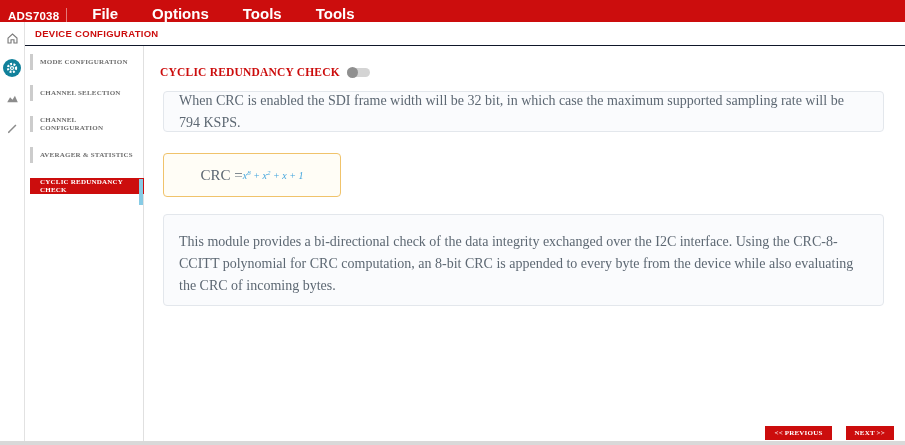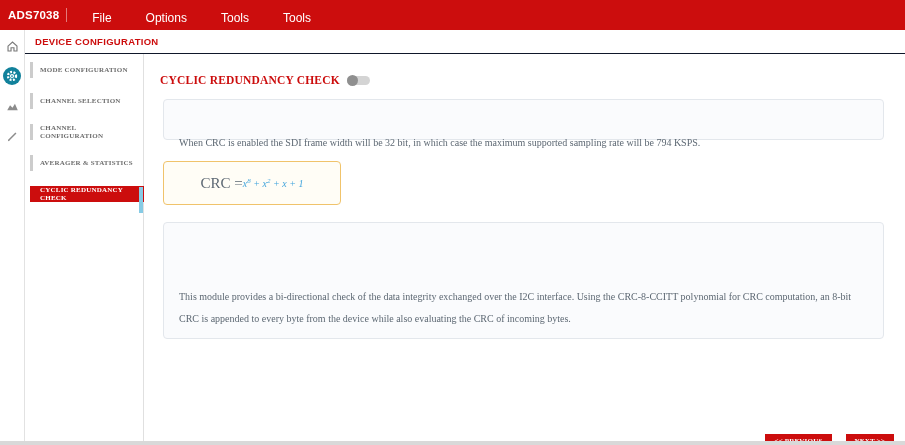--- a/index.html
+++ b/index.html
@@ -1,24 +1,24 @@
 <!DOCTYPE html>
 <html><head>
 <meta charset="utf-8">
 <style>
   * { margin:0; padding:0; box-sizing:border-box; }
   html,body { width:905px; height:445px; overflow:hidden; background:#fff;
     font-family:"Liberation Sans","DejaVu Sans",sans-serif; }
   .window { position:relative; width:905px; height:445px; background:#fff; }
 
   
-  .topbar { height:30px; background:#cc0d0d; display:flex; align-items:center; color:#fff; }
+  .topbar { height:22px; background:#cc0d0d; display:flex; align-items:flex-end; color:#fff; }
   .brand { font-size:11.5px; font-weight:bold; padding:0 7px 0 8px; letter-spacing:.2px; }
   .brand-divider { width:1px; height:14px; background:rgba(255,255,255,.45); margin-right:8px; }
-  .menu-item { font-size:12px; font-weight:normal; padding:0 17px; cursor:default;margin-top:6px; }
+  .menu-item { font-size:15px; font-weight:bold; padding:0 17px; cursor:default;margin-top:6px; }
 
   
   .body-row { display:flex; height:423px; }
 
   
   .rail { width:25px; border-right:1px solid #e2e2e2; background:#fff; display:flex;
     flex-direction:column; align-items:center; padding-top:7px; }
   .rail-btn { width:18px; height:18px; display:flex; align-items:center; justify-content:center;
     margin-bottom:12px; }
   .rail-btn.active { background:#11819b; border-radius:50%; }
@@ -41,21 +41,21 @@
   
   .content { flex:1; position:relative; padding:20px 20px 0 8px; }
   .title-row { display:flex; align-items:center; margin-left:8px; }
   .content-title { color:#cc0d0d; font-size:11.5px; font-weight:bold; letter-spacing:.2px; }
   .toggle { position:relative; width:23px; height:11px; margin-left:7px; cursor:pointer; }
   .toggle .track { position:absolute; top:1px; left:0; width:23px; height:9px; border-radius:5px; background:#d4d4d4; }
   .toggle .knob { position:absolute; top:0; left:0; width:11px; height:11px; border-radius:50%; background:#8f8f8f; }
 
   .note-box { margin:13px 0 0 11px; width:721px; min-height:41px; border:1px solid #e3e7ec;
     border-radius:4px; background:#fafbfd; display:flex; align-items:center; padding:8px 15px; }
-  .note-box p { font-size:10px; color:#5d6873; line-height:22px;margin-top:47px; }
+  .note-box p { font-size:14px; color:#5d6873; line-height:22px; }
   .note-box.first { height:41px; }
   .note-box.second { margin-top:17px; min-height:56px; align-items:flex-start; padding-top:16px; }
 
   .formula-box { margin:21px 0 0 11px; width:178px; height:44px; border:1px solid #f0c36b;
     border-radius:4px; background:#fffdf6; display:flex; align-items:center; justify-content:center; }
   .f-prefix { font-size:15px; color:#5d6873; }
   .f-blue { font-size:10px; color:#45a6dd; font-style:italic; }
   .f-blue sup { font-size:7px; }
 
   .wizard-btns { position:absolute; right:11px; bottom:5px; display:flex; gap:14px; }

